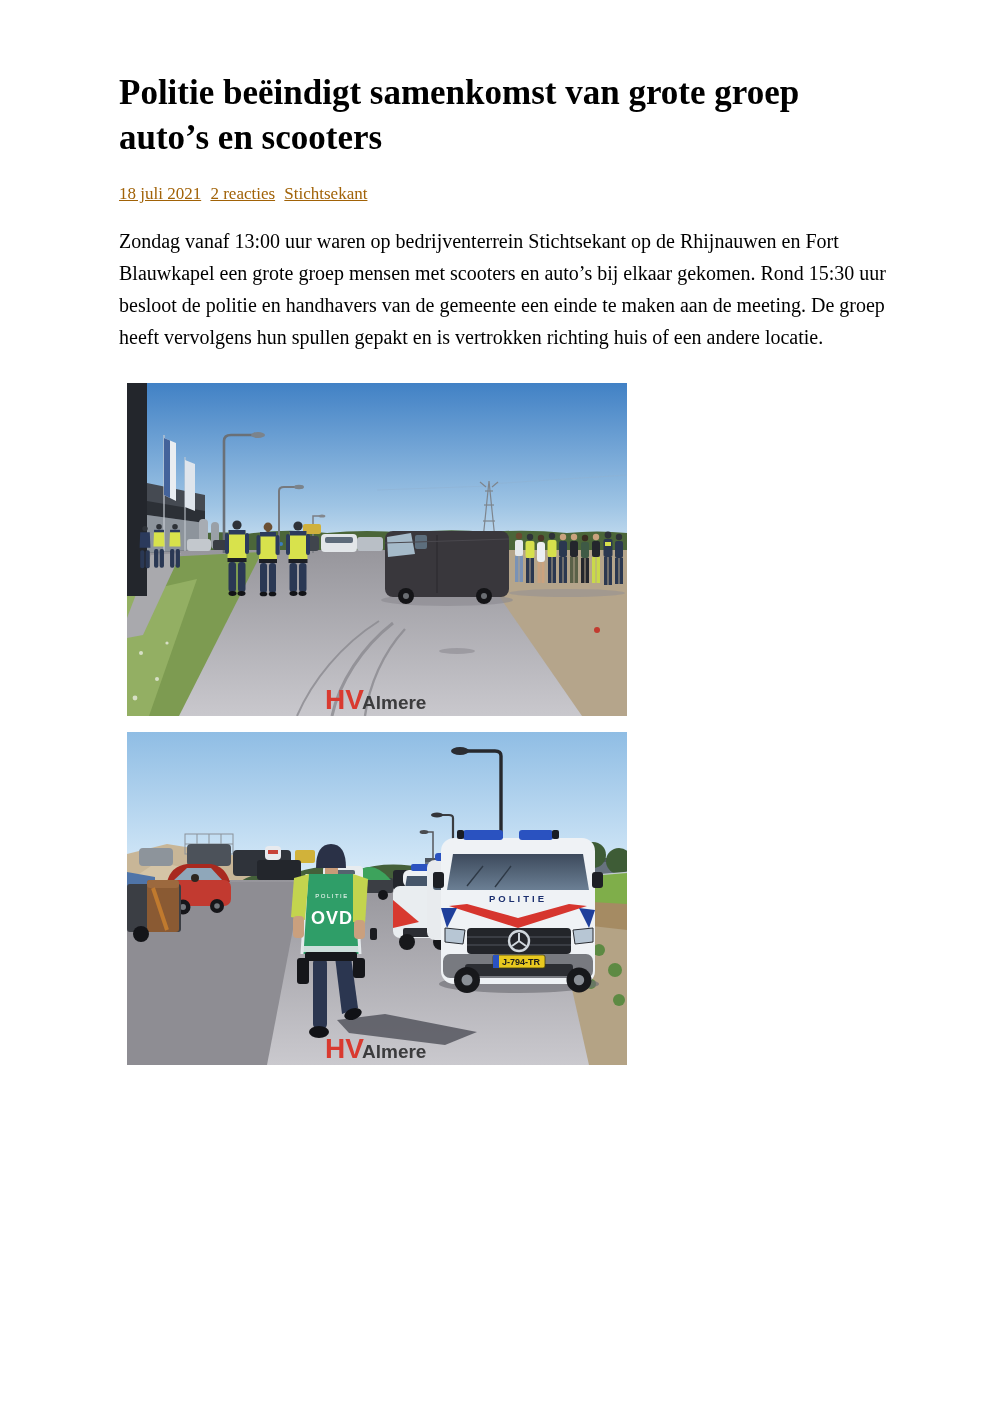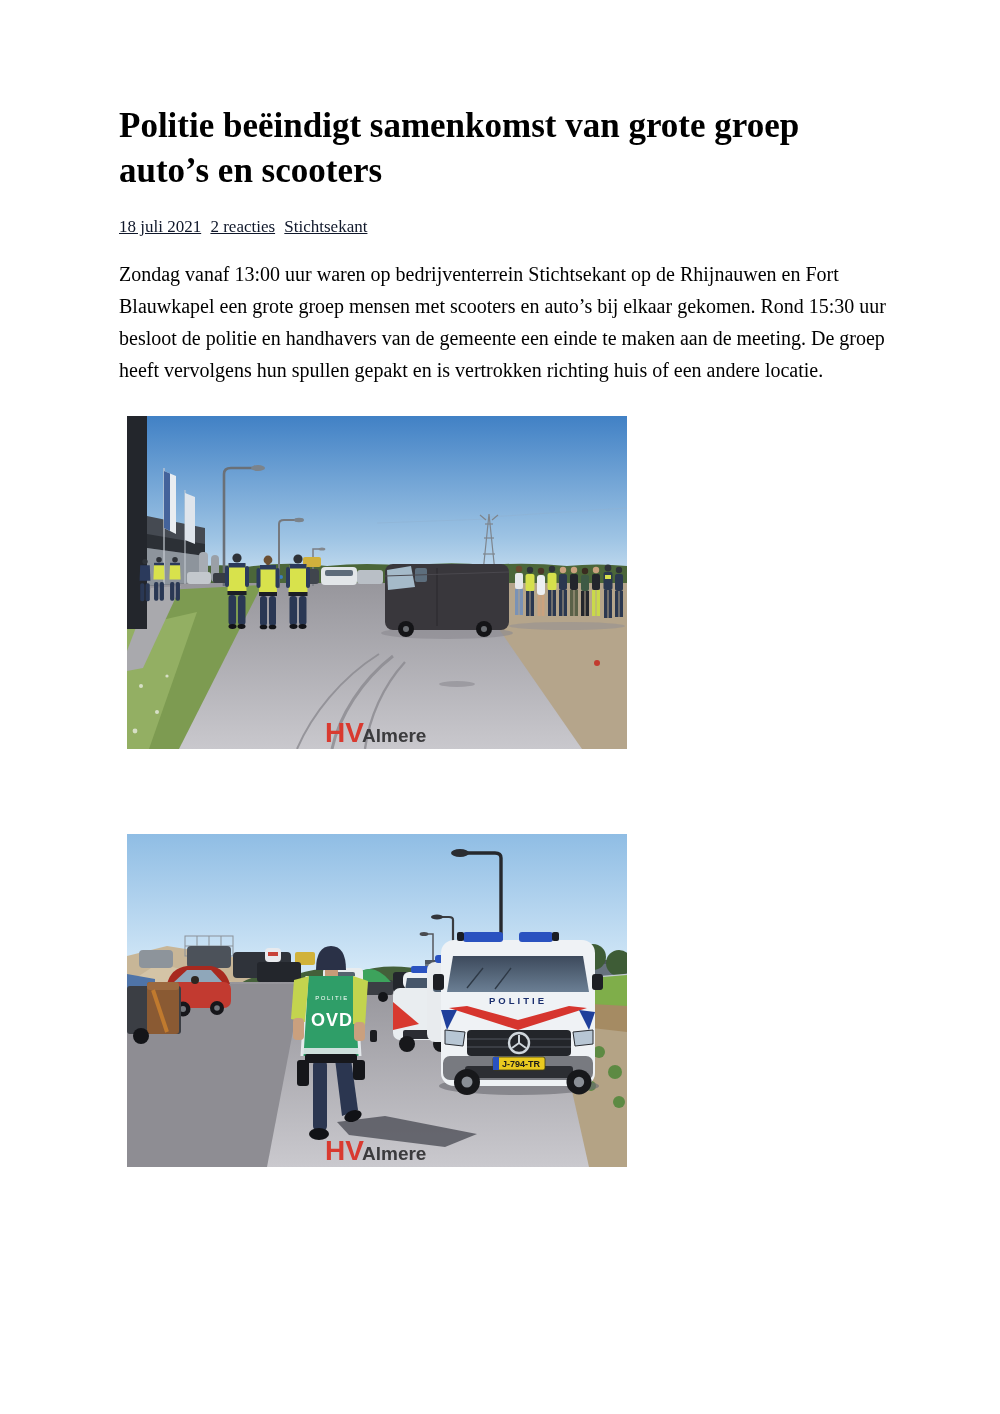--- a/index.html
+++ b/index.html
@@ -8,38 +8,38 @@
     width:1000px;height:1414px;
     background:#ffffff;
     overflow:hidden;
     font-family:"Liberation Serif","DejaVu Serif",serif;
     color:#000000;
   }
   .content{
     position:absolute;left:119px;top:0;width:768px;
   }
   h1.title{
-    margin:0;padding-top:103px;
+    margin:0;padding-top:70px;
     max-width:700px;
     font-size:35px;line-height:45px;font-weight:bold;color:#000;
   }
   .meta{margin-top:23px;font-size:17px;line-height:21px;}
-  .meta a{color:#0f172a;text-decoration:underline;cursor:pointer;}
+  .meta a{color:#a16207;text-decoration:underline;cursor:pointer;}
   .meta a + a{margin-left:5px;}
   p{margin:0;}
   .lead{
     margin-top:26px;font-weight:bold;
     font-size:17.5px;line-height:23px;width:768px;
   }
   .body-paragraph{font-size:20px;line-height:32px;width:768px;}
   .para-1{margin-top:21px;}
   .para-2{margin-top:28px;}
   figure{margin:0;padding:8px;width:500px;height:333px;}
   figure.photo-1{margin-top:22px;}
-  figure.photo-2{margin-top:69px;}
+  figure.photo-2{}
   figure svg{display:block;width:500px;height:333px;}
   .wm{font-family:"Liberation Sans","DejaVu Sans",sans-serif;font-weight:bold;}
 </style>
 </head>
 <body>
 
 <div class="page">
   <article class="content">
 
     <h1 class="title">Politie beëindigt samenkomst van grote groep auto’s en scooters</h1>

